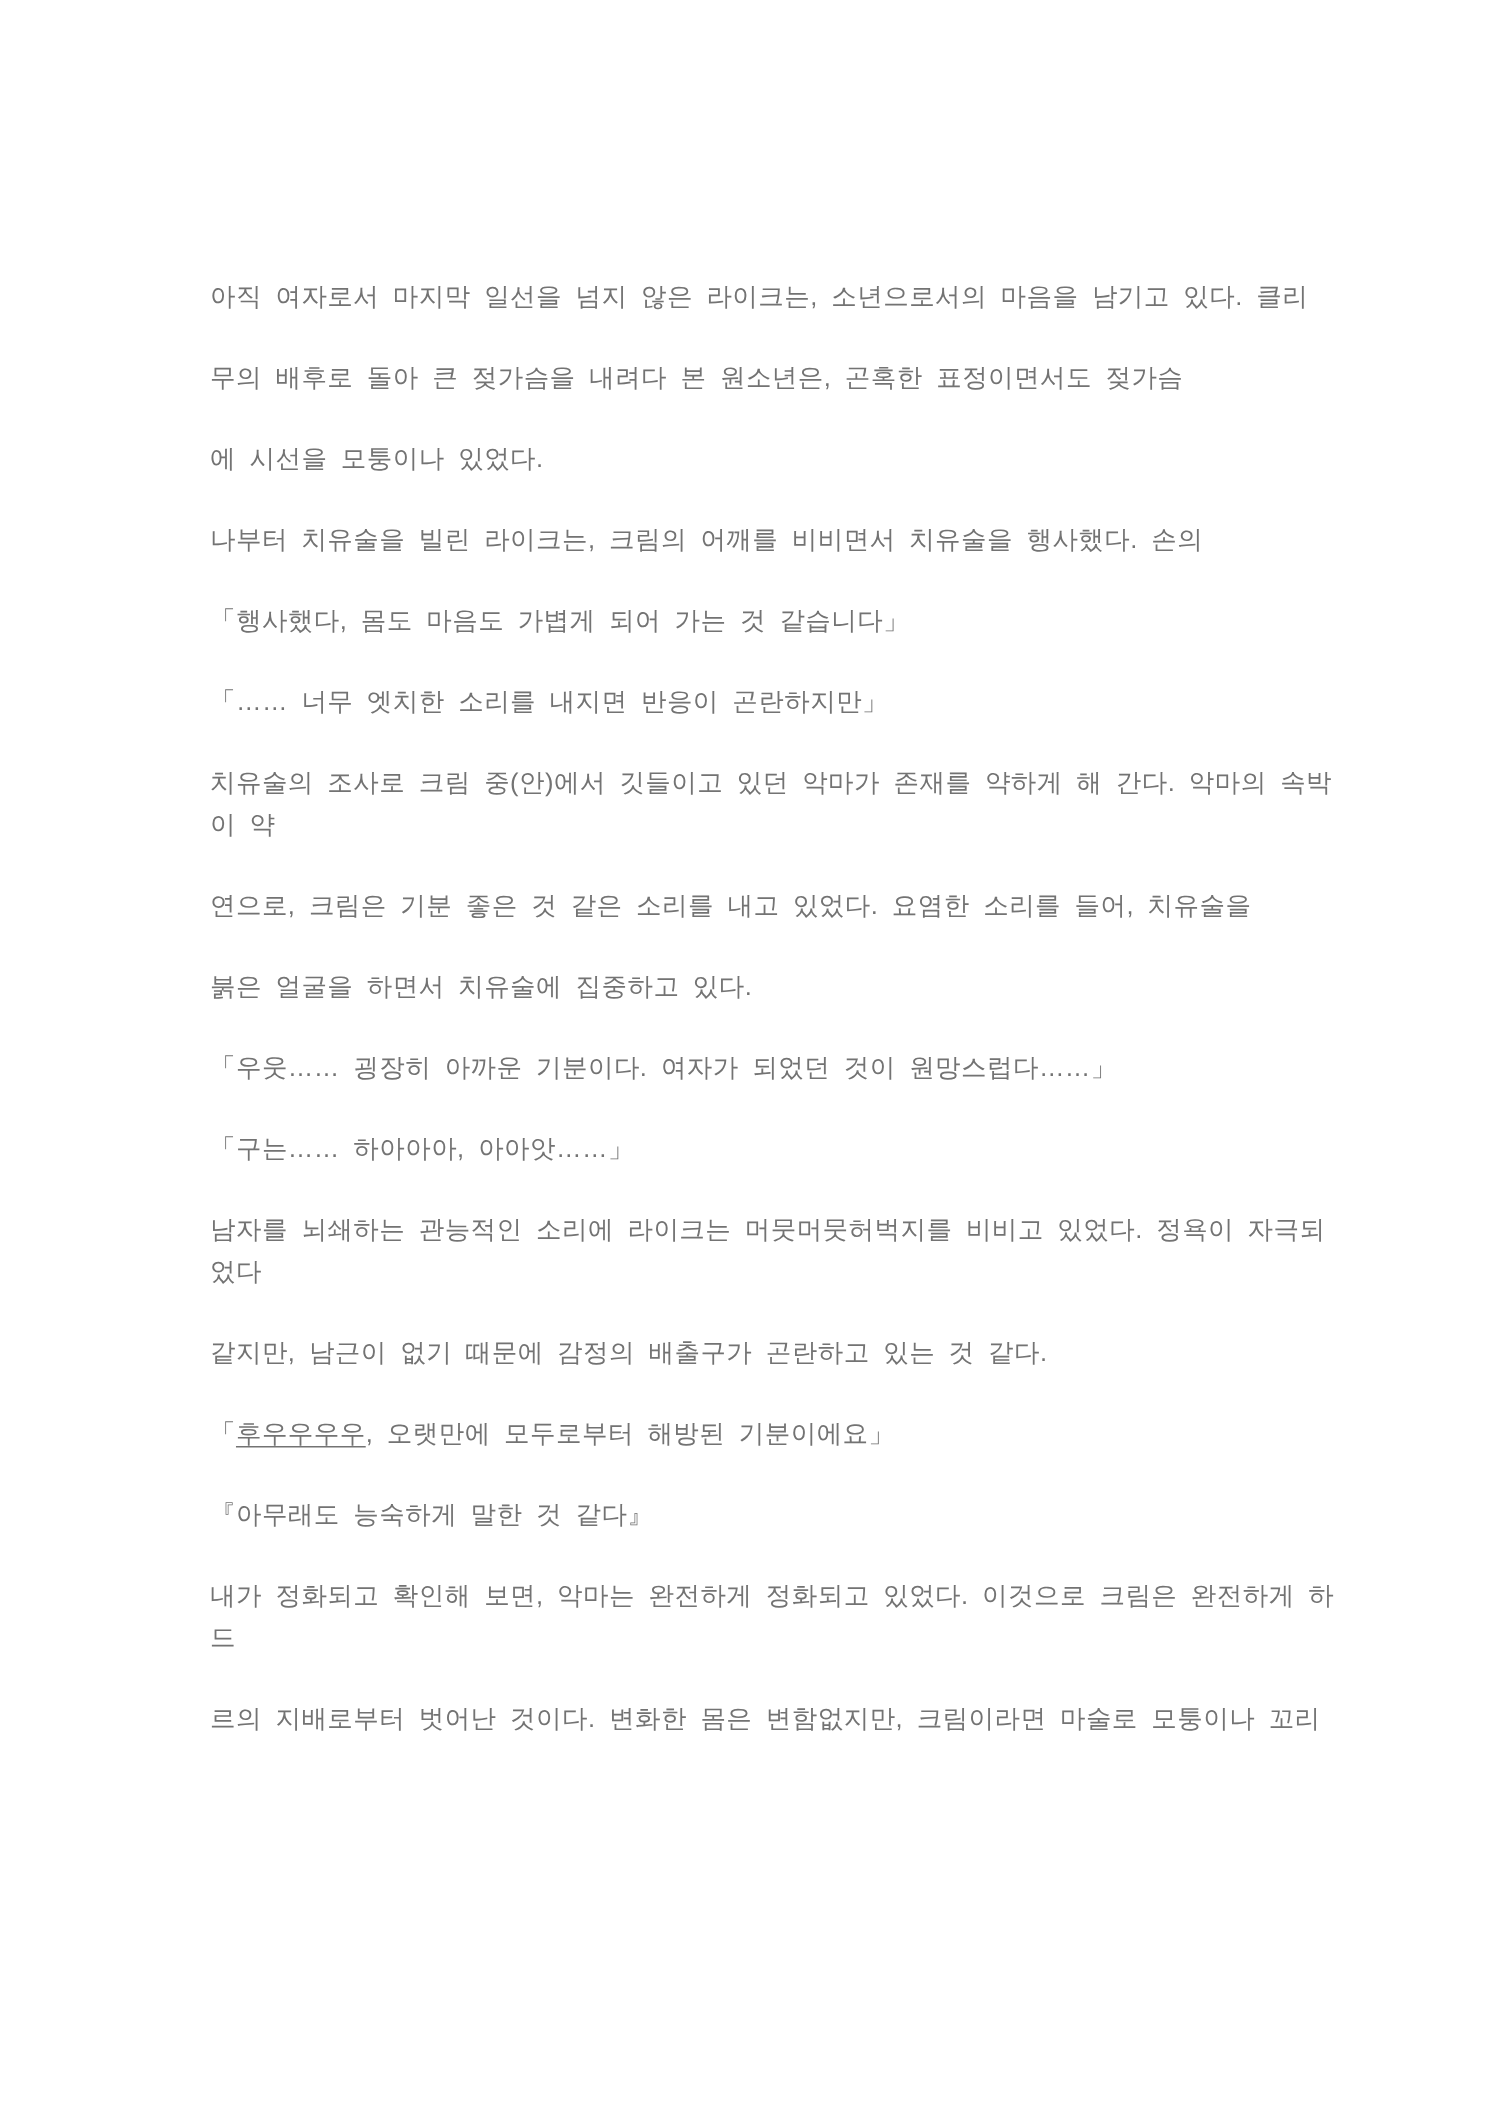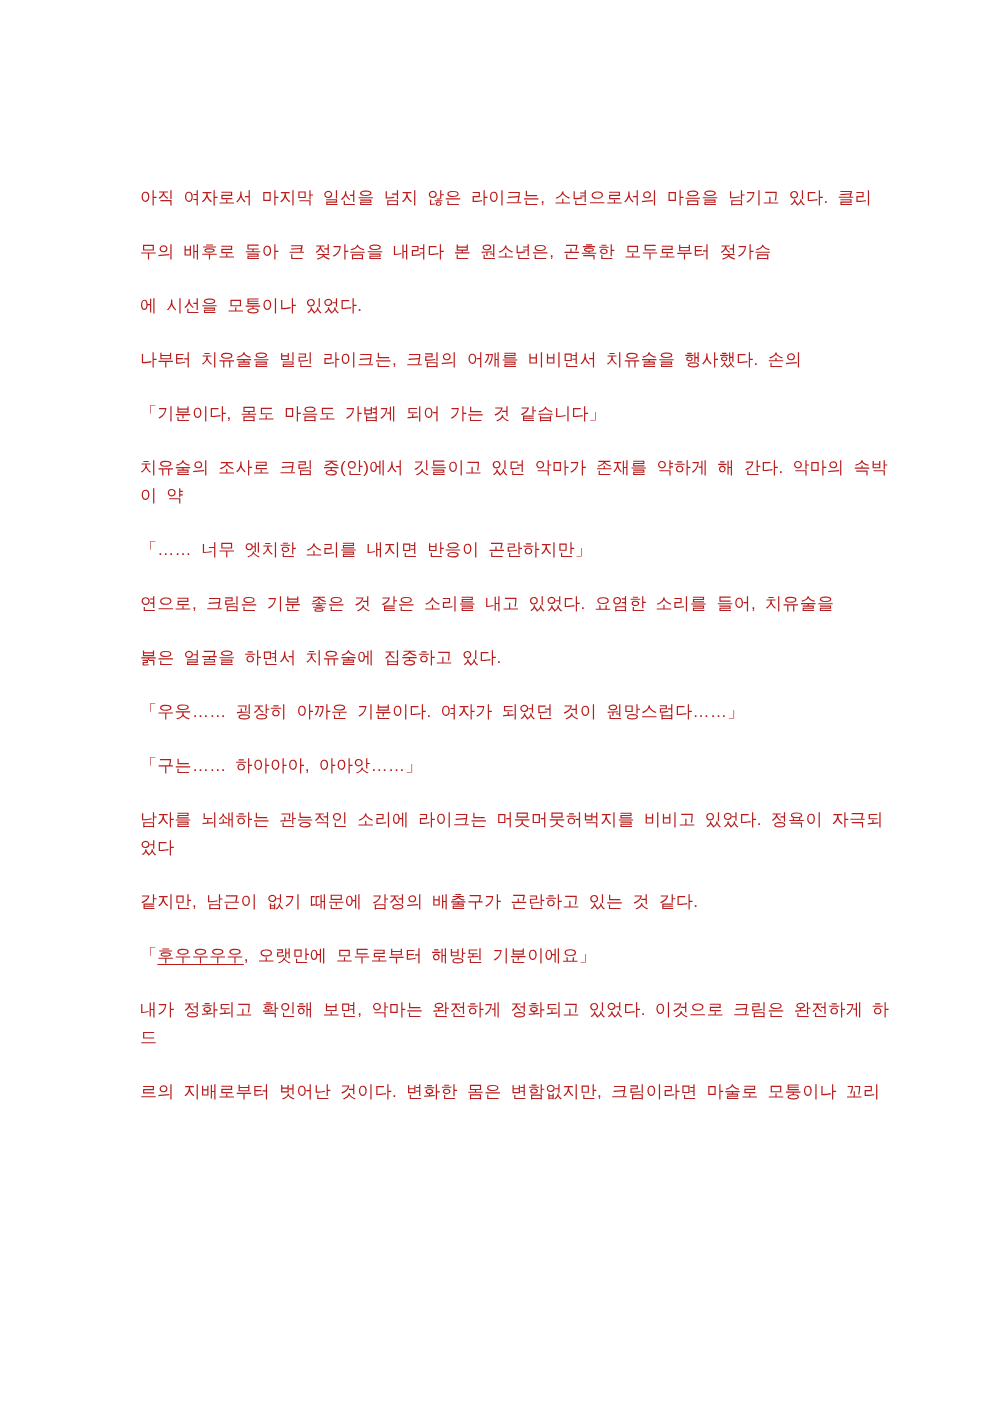--- a/index.html
+++ b/index.html
@@ -13,21 +13,21 @@
     width: 992px;
     height: 1403px;
     background: #ffffff;
     overflow: hidden;
   }
   .doc-body {
     position: absolute;
     top: 184px;
     left: 140px;
     width: 740px;
-    color: #b91c1c;
+    color: #737373;
     font-size: 17px;
     letter-spacing: 0.3px;
     word-spacing: 4px;
   }
   .paragraph {
     margin: 0 0 26px 0;
   }
   .text-line {
     line-height: 28px;
     white-space: nowrap;
@@ -39,37 +39,37 @@
 </style>
 </head>
 <body>
 
 <div class="page">
   <div class="doc-body">
       <div class="paragraph">
         <div class="text-line">아직 여자로서 마지막 일선을 넘지 않은 라이크는, 소년으로서의 마음을 남기고 있다. 클리</div>
       </div>
       <div class="paragraph">
-        <div class="text-line">무의 배후로 돌아 큰 젖가슴을 내려다 본 원소년은, 곤혹한 모두로부터 젖가슴</div>
+        <div class="text-line">무의 배후로 돌아 큰 젖가슴을 내려다 본 원소년은, 곤혹한 표정이면서도 젖가슴</div>
       </div>
       <div class="paragraph">
         <div class="text-line">에 시선을 모퉁이나 있었다.</div>
       </div>
       <div class="paragraph">
         <div class="text-line">나부터 치유술을 빌린 라이크는, 크림의 어깨를 비비면서 치유술을 행사했다. 손의</div>
       </div>
       <div class="paragraph">
-        <div class="text-line">「기분이다, 몸도 마음도 가볍게 되어 가는 것 같습니다」</div>
+        <div class="text-line">「행사했다, 몸도 마음도 가볍게 되어 가는 것 같습니다」</div>
+      </div>
+      <div class="paragraph">
+        <div class="text-line">「…… 너무 엣치한 소리를 내지면 반응이 곤란하지만」</div>
       </div>
       <div class="paragraph">
         <div class="text-line">치유술의 조사로 크림 중(안)에서 깃들이고 있던 악마가 존재를 약하게 해 간다. 악마의 속박</div>
         <div class="text-line">이 약</div>
-      </div>
-      <div class="paragraph">
-        <div class="text-line">「…… 너무 엣치한 소리를 내지면 반응이 곤란하지만」</div>
       </div>
       <div class="paragraph">
         <div class="text-line">연으로, 크림은 기분 좋은 것 같은 소리를 내고 있었다. 요염한 소리를 들어, 치유술을</div>
       </div>
       <div class="paragraph">
         <div class="text-line">붉은 얼굴을 하면서 치유술에 집중하고 있다.</div>
       </div>
       <div class="paragraph">
         <div class="text-line">「우웃…… 굉장히 아까운 기분이다. 여자가 되었던 것이 원망스럽다……」</div>
       </div>
@@ -80,20 +80,23 @@
         <div class="text-line">남자를 뇌쇄하는 관능적인 소리에 라이크는 머뭇머뭇허벅지를 비비고 있었다. 정욕이 자극되</div>
         <div class="text-line">었다</div>
       </div>
       <div class="paragraph">
         <div class="text-line">같지만, 남근이 없기 때문에 감정의 배출구가 곤란하고 있는 것 같다.</div>
       </div>
       <div class="paragraph">
         <div class="text-line"><span>「</span><span class="underlined">후우우우우</span><span>, 오랫만에 모두로부터 해방된 기분이에요」</span></div>
       </div>
       <div class="paragraph">
+        <div class="text-line">『아무래도 능숙하게 말한 것 같다』</div>
+      </div>
+      <div class="paragraph">
         <div class="text-line">내가 정화되고 확인해 보면, 악마는 완전하게 정화되고 있었다. 이것으로 크림은 완전하게 하</div>
         <div class="text-line">드</div>
       </div>
       <div class="paragraph">
         <div class="text-line">르의 지배로부터 벗어난 것이다. 변화한 몸은 변함없지만, 크림이라면 마술로 모퉁이나 꼬리</div>
       </div>
     </div>
 </div>
 
 </body></html>

